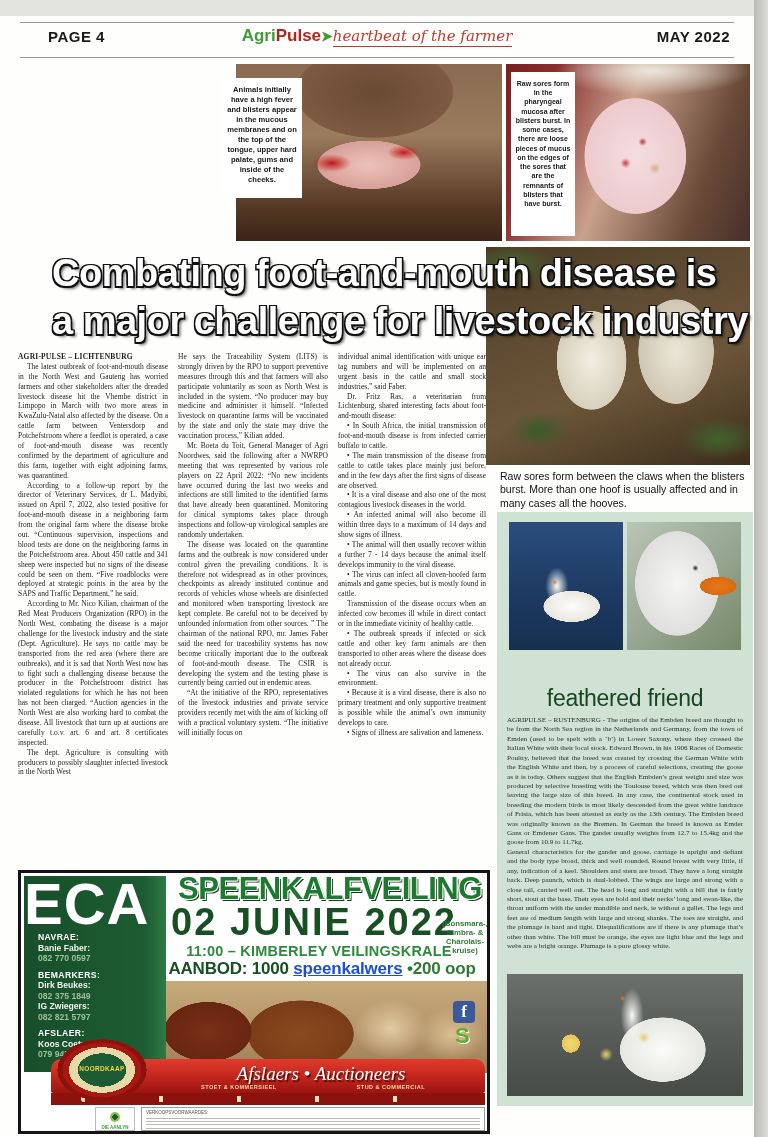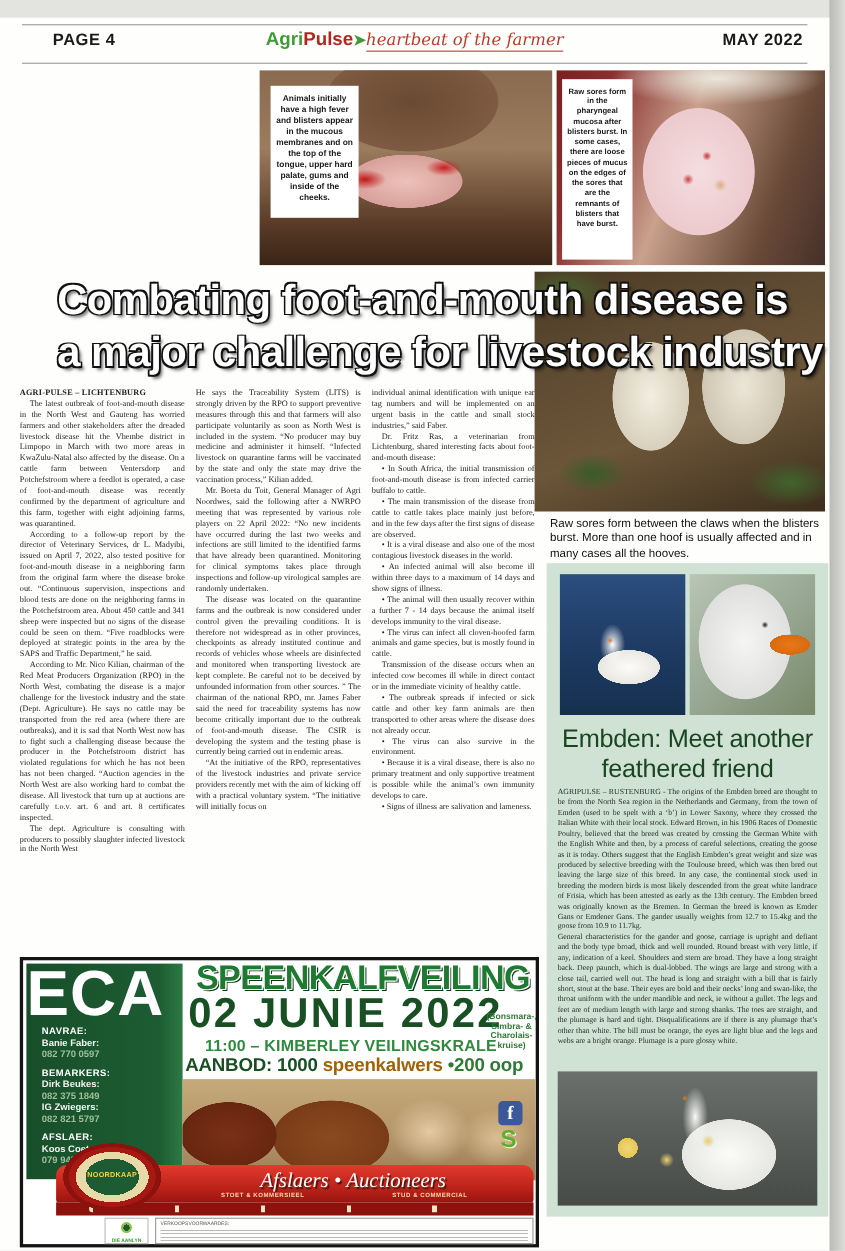--- a/index.html
+++ b/index.html
@@ -35,21 +35,21 @@
       linear-gradient(180deg,#8a6a50 0%, #9c7c5e 40%, #5a3c28 78%, #3a2416 100%); }
   .photo3 { left:506px; width:244px;
     background:
       radial-gradient(ellipse 140px 35px at 60% 4%, #eae6dc 0%, rgba(0,0,0,0) 70%),
       radial-gradient(circle 5px at 56% 44%, #c03030 0%, rgba(0,0,0,0) 85%),
       radial-gradient(circle 6px at 49% 56%, #c84040 0%, rgba(0,0,0,0) 85%),
       radial-gradient(circle 7px at 61% 59%, #d8b080 0%, rgba(0,0,0,0) 85%),
       radial-gradient(ellipse 72px 82px at 53% 52%, #f4dde0 0%, #eccacd 70%, rgba(0,0,0,0) 71%),
       linear-gradient(110deg,#7a2020 0%, #8a3030 18%, #c9a18d 45%, #6a4a38 78%, #46302a 100%); }
   .cap-box { position:absolute; background:#fff; color:#1a1a1a; font-weight:bold; text-align:center; padding:7px 4px; line-height:1.32; }
-  .cap1 { left:222px; top:62px; width:80px; height:120px; font-size:7.6px;margin-left:24px; }
+  .cap1 { left:222px; top:62px; width:80px; height:120px; font-size:7.6px; }
   .cap2 { left:511px; top:56px; width:64px; height:164px; font-size:7px; }
 
   
   .hoofphoto { position:absolute; left:486px; top:231px; width:264px; height:218px;
     background:
       radial-gradient(ellipse 48px 68px at 40% 52%, #f2eee2 0%, #d8d0bc 72%, rgba(0,0,0,0) 73%),
       radial-gradient(ellipse 52px 72px at 72% 48%, #ece6d8 0%, #cfc7b3 72%, rgba(0,0,0,0) 73%),
       radial-gradient(ellipse 45px 26px at 20% 84%, #3a5c28 0%, rgba(0,0,0,0) 70%),
       radial-gradient(ellipse 55px 30px at 88% 88%, #40642c 0%, rgba(0,0,0,0) 70%),
       radial-gradient(ellipse 60px 30px at 10% 8%, #47652f 0%, rgba(0,0,0,0) 70%),
@@ -104,21 +104,21 @@
   .ad-contacts .ph { color:#9dbf9a; font-weight:bold; }
   .ad-contacts .gap { height:6px; }
   .ad-title { position:absolute; left:148px; top:0px; width:322px; text-align:center; font-size:31px; font-weight:bold; color:#1e7a30; letter-spacing:-.5px; line-height:1;
     text-shadow:-1px -1px 0 #fff, 1px -1px 0 #fff, -1px 1px 0 #fff, 1px 1px 0 #fff, 2px 2px 0 #0d3a16; }
   .ad-date { position:absolute; left:148px; top:30px; width:290px; text-align:center; font-size:38px; font-weight:bold; color:#185024; letter-spacing:2px; line-height:1;
     text-shadow:-1px -1px 0 #fff, 1px -1px 0 #fff, -1px 1px 0 #fff, 1px 1px 0 #fff; }
   .ad-breeds { position:absolute; left:418px; top:47px; width:52px; text-align:center; font-size:7.8px; font-weight:bold; color:#2e7a35; line-height:1.15; }
   .ad-venue { position:absolute; left:148px; top:70px; width:300px; text-align:center; font-size:14.5px; font-weight:bold; color:#2e8b3d; letter-spacing:.2px;
     text-shadow:1px 1px 0 #fff; }
   .ad-offer { position:absolute; left:132px; top:86px; width:338px; text-align:center; font-size:17px; font-weight:bold; letter-spacing:-.2px; text-shadow:1px 1px 0 #fff; }
-  .ad-offer .o1 { color:#185024; } .ad-offer .o2 { color:#a16207; } .ad-offer .o3 { color:#2e7a35; }
+  .ad-offer .o1 { color:#185024; } .ad-offer .o2 { color:#1d4ed8;text-decoration:underline; } .ad-offer .o3 { color:#2e7a35; }
   .ad-cattle { position:absolute; left:145px; top:108px; width:321px; height:92px;
     background:
       radial-gradient(ellipse 62px 42px at 13% 55%, #7a3018 0%, #682610 70%, rgba(0,0,0,0) 71%),
       radial-gradient(ellipse 75px 48px at 42% 58%, #8a4a20 0%, #7a3c18 70%, rgba(0,0,0,0) 71%),
       radial-gradient(ellipse 52px 42px at 70% 52%, #e2caa2 0%, rgba(0,0,0,0) 71%),
       radial-gradient(ellipse 48px 38px at 89% 58%, #dabf93 0%, rgba(0,0,0,0) 71%),
       linear-gradient(180deg,#c6aa7a 0%, #b29268 60%, #9c7c54 100%); }
   .fb { position:absolute; left:432px; top:128px; width:22px; height:22px; background:#3b5998; border-radius:4px; color:#fff; font-weight:bold; font-size:17px; text-align:center; line-height:22px; font-family:"Liberation Serif", serif; }
   .snap { position:absolute; left:434px; top:150px; font-size:22px; font-weight:bold; color:#5fae2e; text-shadow:1px 1px 0 #fff; }
   .ad-red { position:absolute; left:30px; top:186px; width:434px; height:34px; background:linear-gradient(180deg,#e23a2d 0%, #c0251c 55%, #9c1410 100%); border-radius:10px 10px 2px 2px; }
@@ -192,21 +192,21 @@
       <p>• The outbreak spreads if infected or sick cattle and other key farm animals are then transported to other areas where the disease does not already occur.</p>
       <p>• The virus can also survive in the environment.</p>
       <p>• Because it is a viral disease, there is also no primary treatment and only supportive treatment is possible while the animal’s own immunity develops to care.</p>
       <p>• Signs of illness are salivation and lameness.</p>
     </div>
 
   <div class="embden">
     <div class="goose-a"></div>
     <div class="goose-b"></div>
     <h2>
-      <span>Embden: Meet another</span><br>
+      <br>
       <span>feathered friend</span>
     </h2>
     <div class="embden-body">
         <p>AGRIPULSE – RUSTENBURG - The origins of the Embden breed are thought to be from the North Sea region in the Netherlands and Germany, from the town of Emden (used to be spelt with a ‘b’) in Lower Saxony, where they crossed the Italian White with their local stock. Edward Brown, in his 1906 Races of Domestic Poultry, believed that the breed was created by crossing the German White with the English White and then, by a process of careful selections, creating the goose as it is today. Others suggest that the English Embden’s great weight and size was produced by selective breeding with the Toulouse breed, which was then bred out leaving the large size of this breed. In any case, the continental stock used in breeding the modern birds is most likely descended from the great white landrace of Frisia, which has been attested as early as the 13th century. The Embden breed was originally known as the Bremen. In German the breed is known as Emder Gans or Emdener Gans. The gander usually weights from 12.7 to 15.4kg and the goose from 10.9 to 11.7kg.</p>
         <p>General characteristics for the gander and goose, carriage is upright and defiant and the body type broad, thick and well rounded. Round breast with very little, if any, indication of a keel. Shoulders and stern are broad. They have a long straight back. Deep paunch, which is dual-lobbed. The wings are large and strong with a close tail, carried well out. The head is long and straight with a bill that is fairly short, stout at the base. Their eyes are bold and their necks’ long and swan-like, the throat uniform with the under mandible and neck, ie without a gullet. The legs and feet are of medium length with large and strong shanks. The toes are straight, and the plumage is hard and tight.  Disqualifications are if there is any plumage that’s other than white. The bill must be orange, the eyes are light blue and the legs and webs are a bright orange. Plumage is a pure glossy white.</p>
       </div>
     <div class="goose-fam"></div>
   </div>
 
   <div class="ad">

